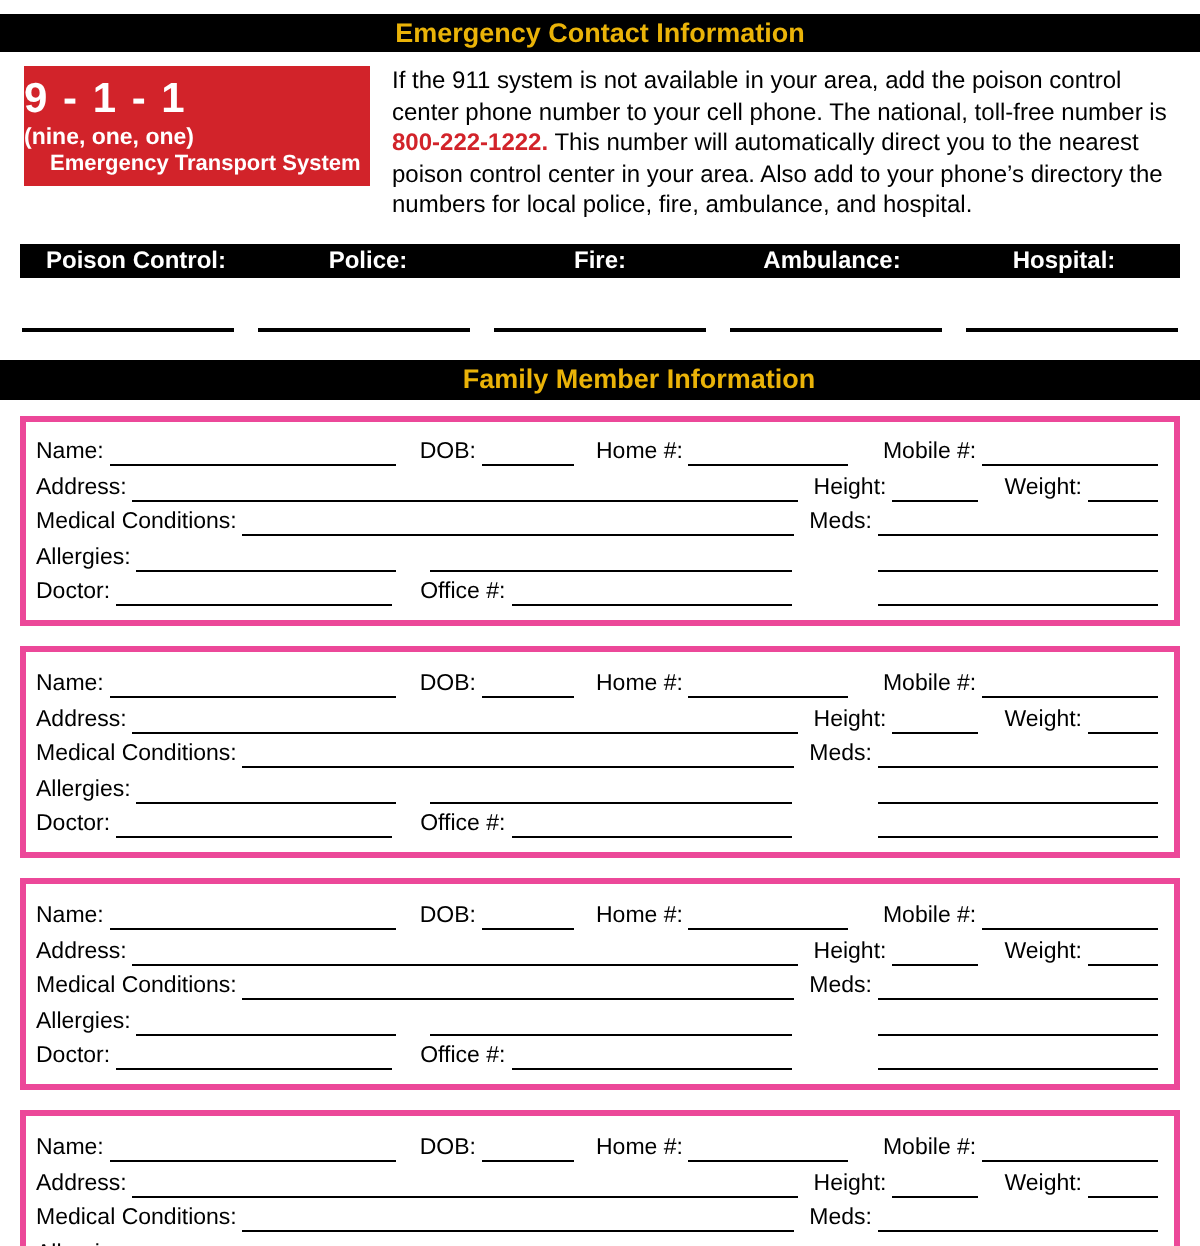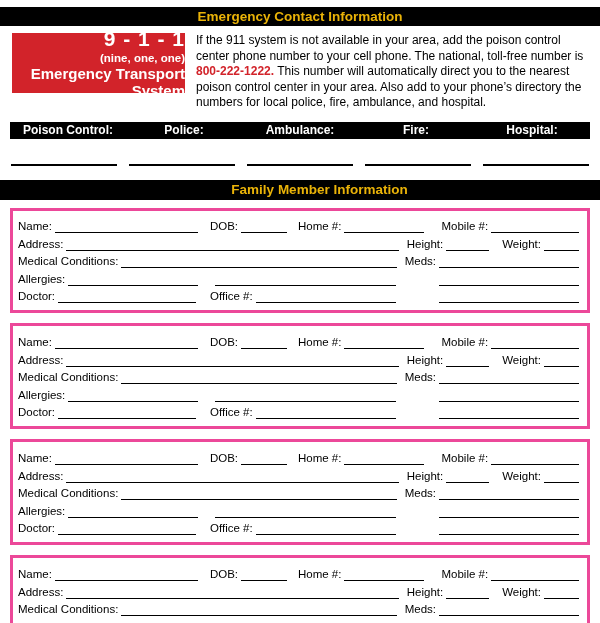--- a/index.html
+++ b/index.html
@@ -30,29 +30,29 @@
     display: flex;
     margin: 7px 8px 0 12px;
   }
   .red-box {
     width: 173px;
     min-width: 173px;
     height: 60px;
     background: #d2232a;
     color: #fff;
     font-weight: bold;
-    text-align: right;
+    text-align: left;
     display: flex;
     flex-direction: column;
     justify-content: center;
     line-height: 1.15;
   }
   .red-number   { font-size: 21px; letter-spacing: 1px; margin-bottom: 1px; }
   .red-phonetic { font-size: 11.5px; }
-  .red-label    { font-size: 15px; }
+  .red-label    { font-size: 11px; padding-left: 13px; }
 
   .intro-text {
     margin-left: 11px;
     font-size: 12px;
     line-height: 15.5px;
   }
   .phone-red { color: #d2232a; font-weight: bold; }
 
   
   .contacts-row {
@@ -126,22 +126,22 @@
     <div class="red-number">9 - 1 - 1</div>
     <div class="red-phonetic">(nine, one, one)</div>
     <div class="red-label">Emergency Transport System</div>
   </div>
   <div class="intro-text"><span>If the 911 system is not available in your area, add the poison control center phone number to your cell phone. The national, toll-free number is </span><span class="phone-red" style="color: rgb(210, 35, 42);">800-222-1222.</span><span> This number will automatically direct you to the nearest poison control center in your area. Also add to your phone’s directory the numbers for local police, fire, ambulance, and hospital.</span></div>
 </div>
 
 <div class="contacts-row">
   <div class="contact-label">Poison Control:</div>
   <div class="contact-label">Police:</div>
+  <div class="contact-label">Fire:</div>
   <div class="contact-label">Ambulance:</div>
-  <div class="contact-label">Fire:</div>
   <div class="contact-label">Hospital:</div>
 </div>
 <div class="contact-lines">
   <div class="contact-line"></div>
   <div class="contact-line"></div>
   <div class="contact-line"></div>
   <div class="contact-line"></div>
   <div class="contact-line"></div>
 </div>
 

